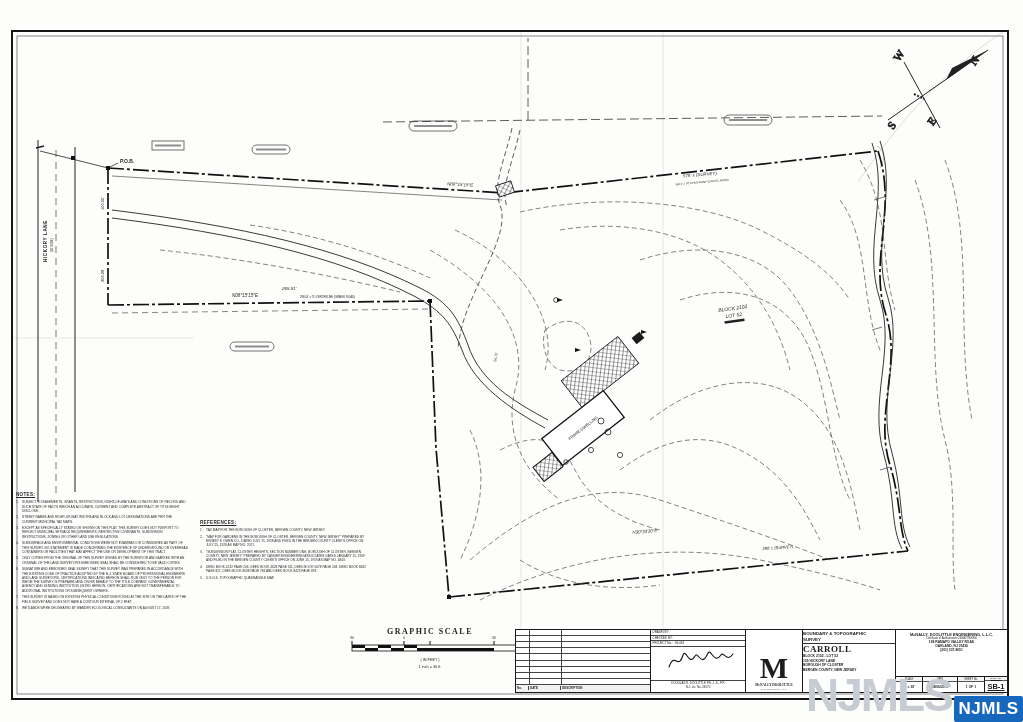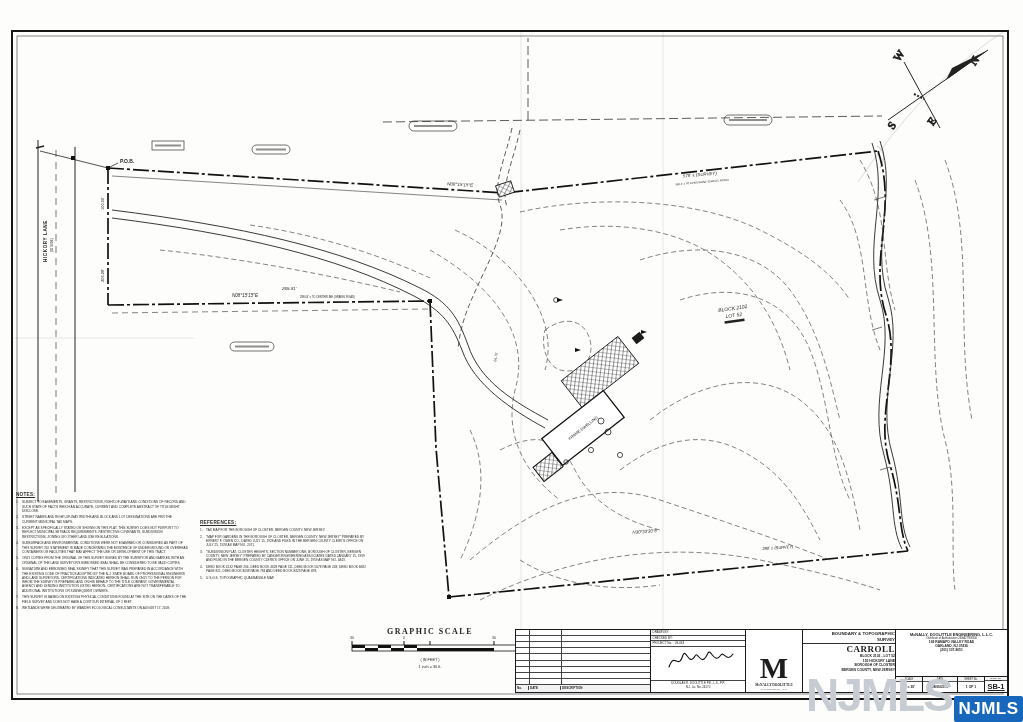--- a/index.html
+++ b/index.html
@@ -25,21 +25,21 @@
   .rev-head .c1{width:13px;border-right:.6px solid #444;}
   .rev-head .c2{width:32px;border-right:.6px solid #444;}
   .tb-admin{width:95px;border-right:1.2px solid #1a1a1a;display:flex;flex-direction:column;font-size:3px;}
   .adm-row{border-bottom:.6px solid #444;height:5.5px;display:flex;align-items:center;padding-left:1.5px;gap:2px;}
   .adm-sig{flex:1;position:relative;border-bottom:.6px solid #444;}
   .adm-cred{height:11px;text-align:center;font-size:2.9px;line-height:1.3;padding-top:1px;}
   .tb-logo{width:57px;border-right:1.2px solid #1a1a1a;text-align:center;display:flex;flex-direction:column;justify-content:flex-end;}
   .logo-m{font-family:"Liberation Serif", serif;font-size:30px;line-height:.95;font-weight:bold;}
   .logo-t1{font-size:3.4px;font-family:"Liberation Serif", serif;font-weight:bold;}
   .logo-t2{font-size:2.9px;font-family:"Liberation Serif", serif;margin-bottom:1.5px;}
-  .tb-proj{width:93px;border-right:1.2px solid #1a1a1a;text-align:right;display:flex;flex-direction:column;}
+  .tb-proj{width:93px;border-right:1.2px solid #1a1a1a;text-align:left;display:flex;flex-direction:column;}
   .proj-title{font-size:4.4px;font-weight:bold;line-height:1.25;border-bottom:.8px solid #333;padding:1px 0;}
   .proj-client{font-family:"Liberation Serif", serif;font-size:9px;font-weight:bold;letter-spacing:.5px;line-height:1.05;margin-top:1px;}
   .proj-line{font-size:3.4px;font-weight:bold;line-height:1.3;}
   .tb-firm{flex:1;display:flex;flex-direction:column;text-align:center;}
   .firm-top{flex:1;padding-top:1.5px;}
   .firm-name{font-size:3.9px;font-weight:bold;}
   .firm-cert{font-size:2.7px;}
   .firm-line{font-size:3.3px;font-weight:bold;line-height:1.25;}
   .firm-meta{flex:none;height:16px;border-top:.9px solid #1a1a1a;display:flex;}
   .meta-cell{border-right:.7px solid #1a1a1a;display:flex;flex-direction:column;}

